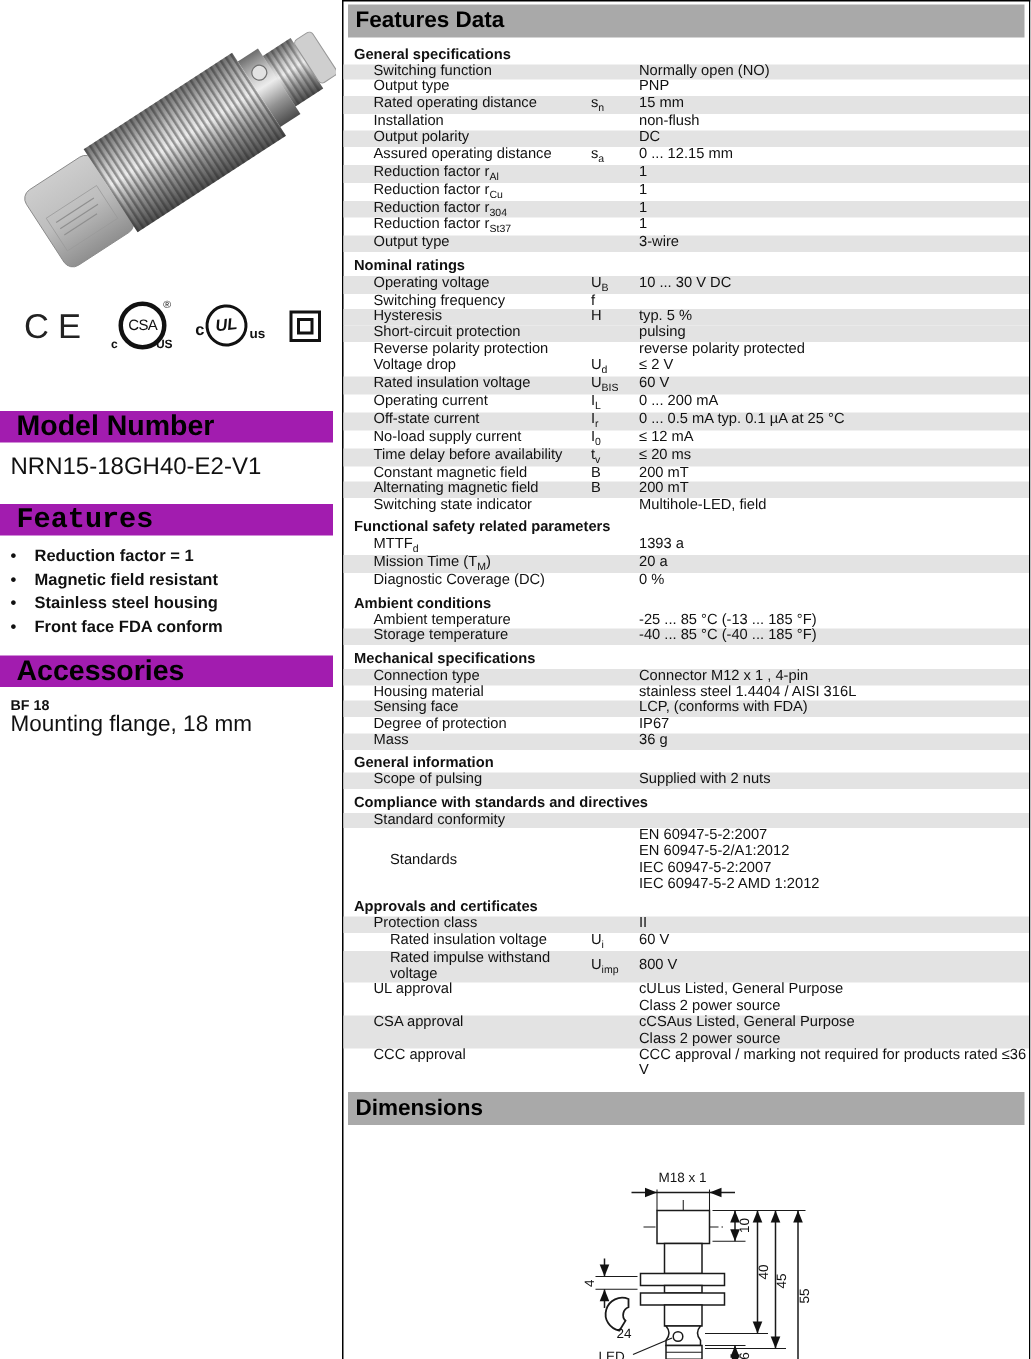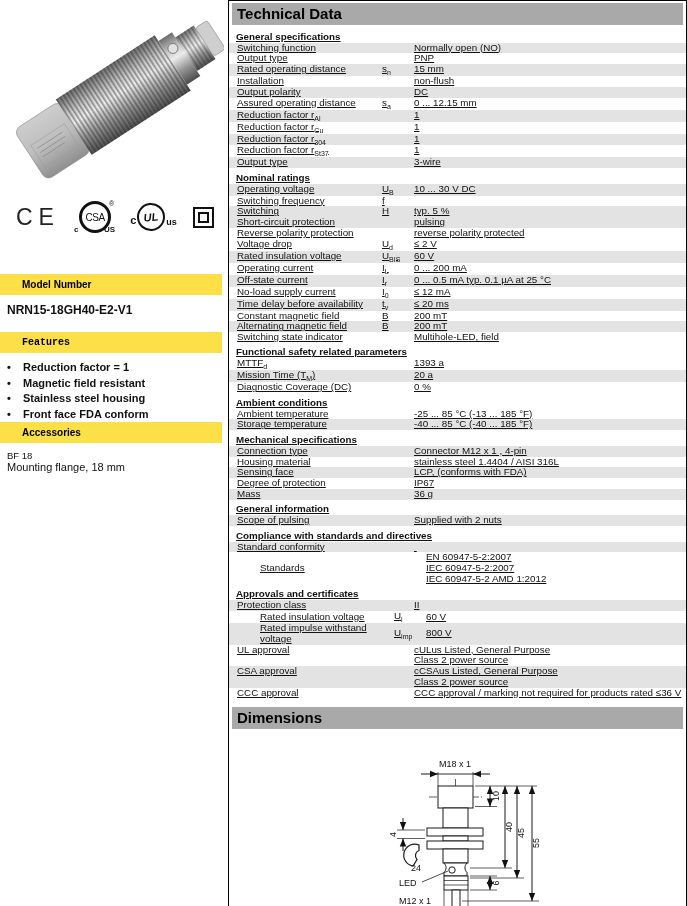--- a/index.html
+++ b/index.html
@@ -18,41 +18,41 @@
   .csa-c{position:absolute;left:-2px;bottom:0;font-size:8px;font-weight:bold;}
   .csa-us{position:absolute;right:-1px;bottom:0;font-size:8px;font-weight:bold;}
   .ul-mark{display:flex;align-items:center;}
   .ul-c{font-size:11px;font-weight:bold;margin-right:1px;margin-top:6px;}
   .ul-circle{width:24px;height:24px;border:2.5px solid #111;border-radius:50%;display:flex;align-items:center;justify-content:center;
      font-weight:bold;font-size:11px;font-style:italic;transform:rotate(-6deg);}
   .ul-us{font-size:9px;font-weight:bold;margin-left:1px;margin-top:10px;}
   .sq-mark{width:17px;height:17px;border:2.5px solid #111;display:flex;align-items:center;justify-content:center;}
   .sq-inner{width:7px;height:7px;border:2px solid #111;}
 
-  .bar{background:#fde047;height:21px;line-height:21px;padding-left:22px;font-weight:bold;font-size:10px;
+  .bar{background:#a21caf;height:21px;line-height:21px;padding-left:11px;font-weight:bold;font-size:19px;
        width:222px;box-sizing:border-box;color:#000;}
   .bar.mt1{margin-top:40px;}
   .bar.mt2{margin-top:15px;font-family:Liberation Mono, monospace;}
-  .bar.mt3{}
-  .model-value{margin:8px 0 0 7px;font-weight:bold;font-size:12px;}
+  .bar.mt3{margin-top:11px;}
+  .model-value{margin:8px 0 0 7px;font-weight:normal;font-size:16px;}
   .features-list{margin:7px 0 0 7px;padding:0;list-style:none;}
   .features-list li{display:flex;font-weight:bold;font-size:11px;line-height:15.5px;}
   .features-list .bullet{width:16px;flex:none;}
-  .acc-name{margin:7px 0 0 7px;font-weight:normal;font-size:9.5px;line-height:11px;}
-  .acc-desc{margin:1px 0 0 7px;font-size:11px;line-height:11px;}
+  .acc-name{margin:7px 0 0 7px;font-weight:bold;font-size:9.5px;line-height:11px;}
+  .acc-desc{margin:1px 0 0 7px;font-size:15px;line-height:11px;}
 
   
   .right-col{position:absolute;left:228px;top:0;width:459px;height:906px;box-sizing:border-box;
      border-left:1px solid #000;border-right:1px solid #000;border-top:1px solid #000;}
   .big-bar{background:#a9a9a9;margin:2px 3px 0 3px;height:22px;line-height:22px;padding-left:5px;
      font-weight:bold;font-size:15px;color:#000;}
   .dim-bar{margin-top:8px;}
-  .t-table{margin-top:2px;text-decoration:underline;}
+  .t-table{margin-top:2px;}
   .t-sec{font-weight:bold;font-size:9.8px;line-height:11px;padding:3.5px 0 1px 7px;}
-  .t-row{display:flex;font-size:9.8px;line-height:10.8px;padding-left:8px;}
+  .t-row{display:flex;font-size:9.8px;line-height:10.8px;padding-left:20px;}
   .t-row.ind2{padding-left:31px;align-items:center;}
   .t-row.shade{background:#e3e3e3;}
   .t-label{width:145px;flex:none;}
   .ind2 .t-label{width:134px;}
   .t-sym{width:32px;flex:none;}
   .t-value{flex:1;}
   sub{font-size:7px;line-height:1;}
   .drawing-wrap{margin:14px 0 0 96px;width:320px;height:190px;}
 </style>
 </head>
@@ -139,21 +139,21 @@
           <span>Front face FDA conform</span>
         </li>
     </ul>
 
     <div class="bar mt3">Accessories</div>
     <div class="acc-name">BF 18</div>
     <div class="acc-desc">Mounting flange, 18 mm</div>
   </div>
 
   <div class="right-col">
-    <div class="big-bar">Technical Data</div>
+    <div class="big-bar">Features Data</div>
 
     <div class="t-table" id="tech-table">
         <div class="t-sec">General specifications</div>
         <div class="t-row shade">
           <div class="t-label">Switching function</div>
           <div class="t-sym"></div>
           <div class="t-value">
             <div>Normally open (NO)</div>
           </div>
         </div>
@@ -233,21 +233,21 @@
           <div class="t-sym">U<sub>B</sub></div>
           <div class="t-value">
             <div>10 ... 30 V DC</div>
           </div>
         </div>
         <div class="t-row">
           <div class="t-label">Switching frequency</div>
           <div class="t-sym">f</div>
         </div>
         <div class="t-row shade">
-          <div class="t-label">Switching</div>
+          <div class="t-label">Hysteresis</div>
           <div class="t-sym">H</div>
           <div class="t-value">
             <div>typ. 5 %</div>
           </div>
         </div>
         <div class="t-row shade">
           <div class="t-label">Short-circuit protection</div>
           <div class="t-sym"></div>
           <div class="t-value">
             <div>pulsing</div>
@@ -410,20 +410,21 @@
           <div class="t-sym"></div>
           <div class="t-value">
             <div>&nbsp;</div>
           </div>
         </div>
         <div class="t-row ind2">
           <div class="t-label">Standards</div>
           <div class="t-sym"></div>
           <div class="t-value">
             <div>EN 60947-5-2:2007</div>
+            <div>EN 60947-5-2/A1:2012</div>
             <div>IEC 60947-5-2:2007</div>
             <div>IEC 60947-5-2 AMD 1:2012</div>
           </div>
         </div>
         <div class="t-sec">Approvals and certificates</div>
         <div class="t-row shade">
           <div class="t-label">Protection class</div>
           <div class="t-sym"></div>
           <div class="t-value">
             <div>II</div>

